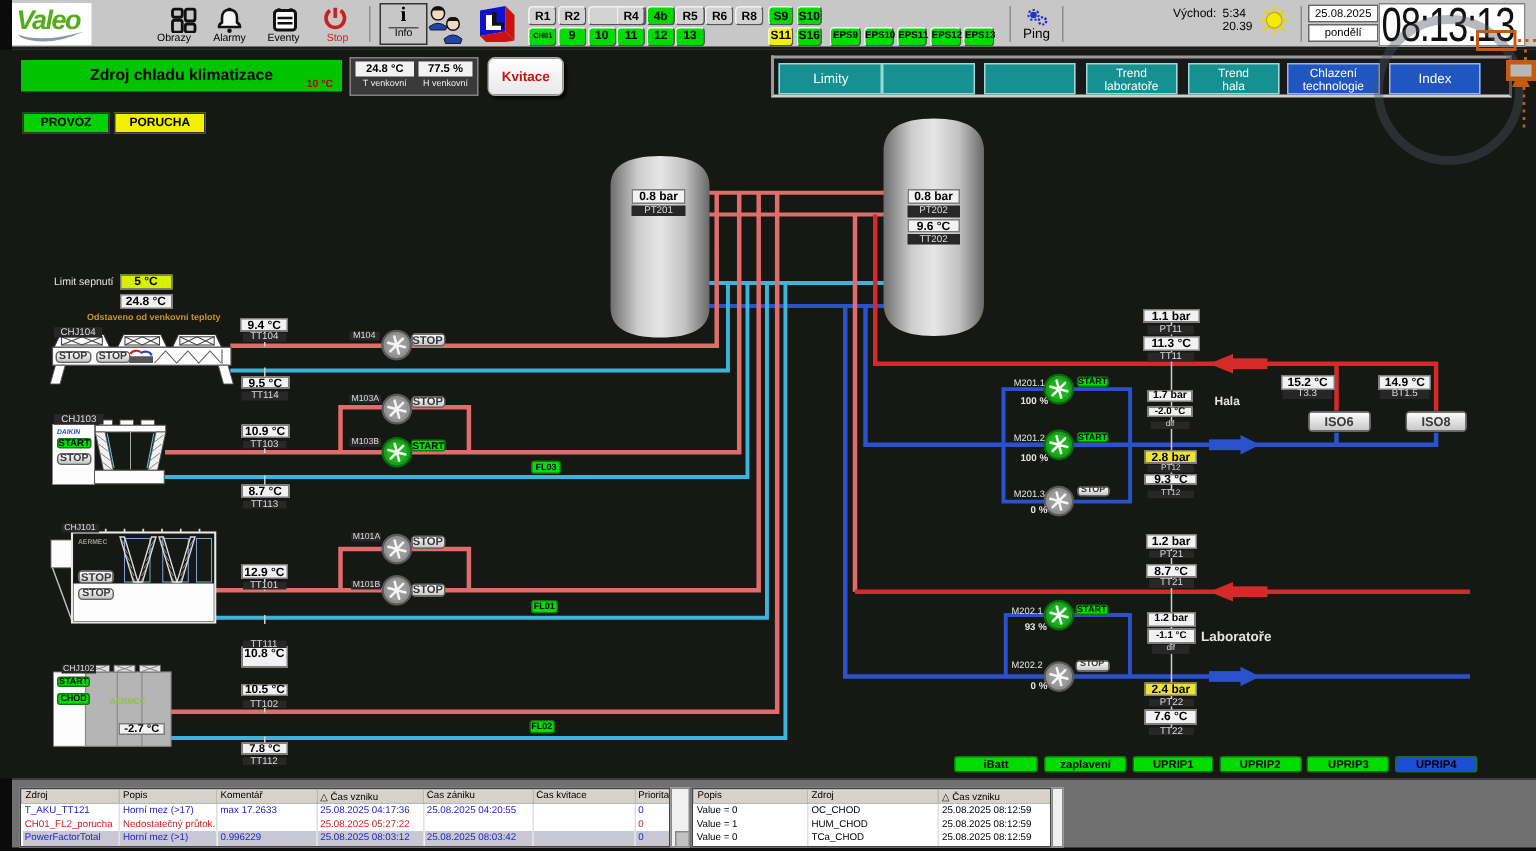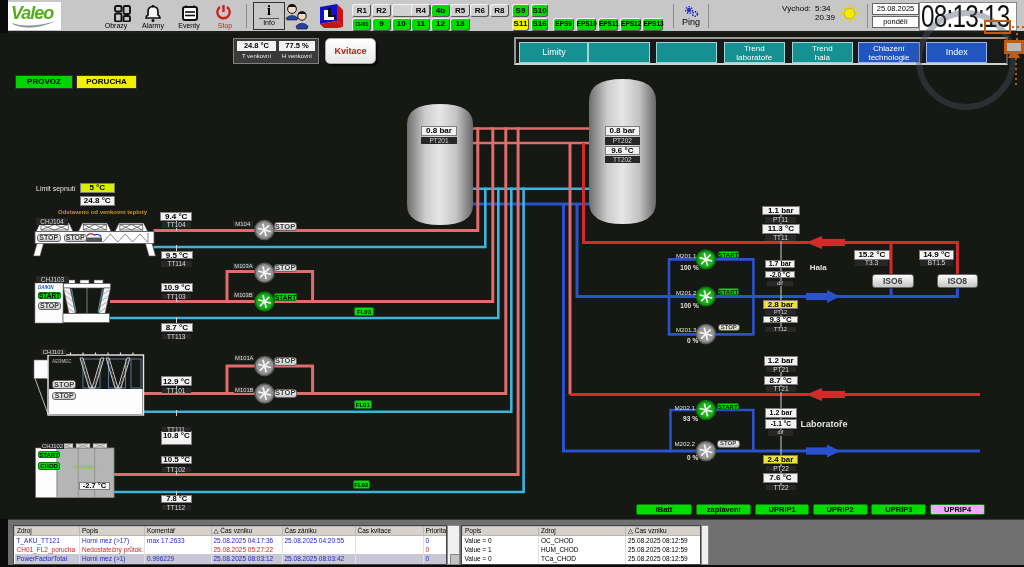--- a/index.html
+++ b/index.html
@@ -123,20 +123,24 @@
     <circle cx="66" cy="60" r="47" fill="none" stroke="rgba(75,85,98,0.40)" stroke-width="6"></circle>
     <rect x="85" y="21" width="25" height="12" fill="none" stroke="#c55a11" stroke-width="2"></rect>
     <line x1="112" y1="27" x2="124" y2="27" stroke="#c55a11" stroke-width="2" stroke-dasharray="2 3"></line>
     <line x1="117" y1="33" x2="117" y2="44" stroke="#c55a11" stroke-width="2" stroke-dasharray="2 3"></line>
     <rect x="104" y="40" width="20" height="14" fill="#c55a11"></rect>
     <rect x="107" y="43" width="14" height="8" fill="#b8b8b8"></rect>
     <polygon points="110,54 118,54 120,58 108,58" fill="#c55a11"></polygon>
     <line x1="116" y1="58" x2="116" y2="88" stroke="#c55a11" stroke-width="1.8" stroke-dasharray="2 3"></line>
   </svg>
 <div id="diag">
+<div class="abs" style="left:14px;top:7px;width:214px;height:21px;background:#00c400;">
+      <div style="font-size:10.5px;font-weight:bold;color:#000;text-align:center;line-height:20px;">Zdroj chladu klimatizace</div>
+      <div class="abs" style="right:6px;top:13px;font-size:7px;color:#b00000;font-weight:bold;">10 °C</div>
+    </div>
 <div class="abs" style="left:233px;top:4.5px;width:86px;height:26px;background:#3a3a3a;border:1px solid #808080;box-sizing:border-box;">
       <div class="abs" style="left:3px;top:2px;width:39px;height:10px;background:#f2f2f2;font-size:7.5px;font-weight:bold;text-align:center;line-height:10px;">24.8 °C</div>
       <div class="abs" style="left:45px;top:2px;width:36px;height:10px;background:#f2f2f2;font-size:7.5px;font-weight:bold;text-align:center;line-height:10px;">77.5 %</div>
       <div class="abs" style="left:3px;top:14px;width:39px;height:8px;color:#eee;font-size:6px;text-align:center;">T venkovní</div>
       <div class="abs" style="left:45px;top:14px;width:36px;height:8px;color:#eee;font-size:6px;text-align:center;">H venkovní</div>
     </div>
 <div class="abs" style="left:325px;top:5px;width:49px;height:24px;background:linear-gradient(#ffffff,#e8e8e8);border-radius:5px;box-shadow:2px 2px 2px rgba(0,0,0,0.6);border:1px solid #aaa;color:#cc1111;font-weight:bold;font-size:9px;text-align:center;line-height:24px;">Kvitace</div>
 <div class="abs" style="left:514px;top:3.5px;width:494px;height:28px;background:#191919;border:2px solid #9a9a9a;border-right-color:#555;border-bottom-color:#cfcfcf;box-sizing:border-box;">
 <div class="navb" style="left:3.4px;width:69px;">
         <div style="font-size:9px;line-height:19px;">Limity</div>
@@ -441,21 +445,21 @@
 <div class="wt" style="left:687px;top:421px;font-size:6.5px;font-weight:bold;color:#e4e4e4;">0 %</div>
 <div class="ybox" style="left:763px;top:421.5px;width:35px;height:9.9px;font-size:8px;line-height:8.4px;">2.4 bar</div>
 <div class="dbox" style="left:766px;top:432.5px;width:30px;height:5.8px;font-size:6.5px;line-height:5.8px;">PT22</div>
 <div class="wbox" style="left:763px;top:440.4px;width:35px;height:9.5px;font-size:8px;line-height:8.0px;">7.6 °C</div>
 <div class="dbox" style="left:766px;top:451.5px;width:30px;height:5.5px;font-size:6.5px;line-height:5.5px;">TT22</div>
 <div class="btnG" style="left:635.8px;top:470.8px;width:56.4px;height:11.1px;font-size:7.5px;line-height:10px;background:#00dc00;">iBatt</div>
 <div class="btnG" style="left:696.1px;top:470.8px;width:55.3px;height:11.1px;font-size:7.5px;line-height:10px;background:#00dc00;">zaplavení</div>
 <div class="btnG" style="left:754.9px;top:470.8px;width:54.5px;height:11.1px;font-size:7.5px;line-height:10px;background:#00dc00;">UPRIP1</div>
 <div class="btnG" style="left:812.5px;top:470.8px;width:55.2px;height:11.1px;font-size:7.5px;line-height:10px;background:#00dc00;">UPRIP2</div>
 <div class="btnG" style="left:871.3px;top:470.8px;width:55.2px;height:11.1px;font-size:7.5px;line-height:10px;background:#00dc00;">UPRIP3</div>
-<div class="btnG" style="left:930.1px;top:470.8px;width:54.9px;height:11.1px;font-size:7.5px;line-height:10px;background:#f0abfc;">UPRIP4</div>
+<div class="btnG" style="left:930.1px;top:470.8px;width:54.9px;height:11.1px;font-size:7.5px;line-height:10px;background:#1d4ed8;">UPRIP4</div>
 </div>
 <div class="abs" style="left:8px;top:519px;width:1016px;height:46px;background:#707070;border-top:1px solid #3a3a3a;box-sizing:border-box;">
 <div class="abs" style="left:5px;top:4.5px;width:434px;height:40px;background:#fff;border:1px solid #444;box-sizing:border-box;overflow:hidden;">
 <table style="border-collapse:collapse;table-layout:fixed;width:100%;font-size:6.5px;font-family:'Liberation Sans',sans-serif;">
 <tbody>
           <tr style="background:#d6d2ca;height:9px;">
 <td style="width:62px;border:1px solid #b8b8b8;padding:0 0 0 2px;color:#000;white-space:nowrap;overflow:hidden;">Zdroj</td>
 <td style="width:62px;border:1px solid #b8b8b8;padding:0 0 0 2px;color:#000;white-space:nowrap;overflow:hidden;">Popis</td>
 <td style="width:63.5px;border:1px solid #b8b8b8;padding:0 0 0 2px;color:#000;white-space:nowrap;overflow:hidden;">Komentář</td>
 <td style="width:68px;border:1px solid #b8b8b8;padding:0 0 0 2px;color:#000;white-space:nowrap;overflow:hidden;">△ Čas vzniku</td>

